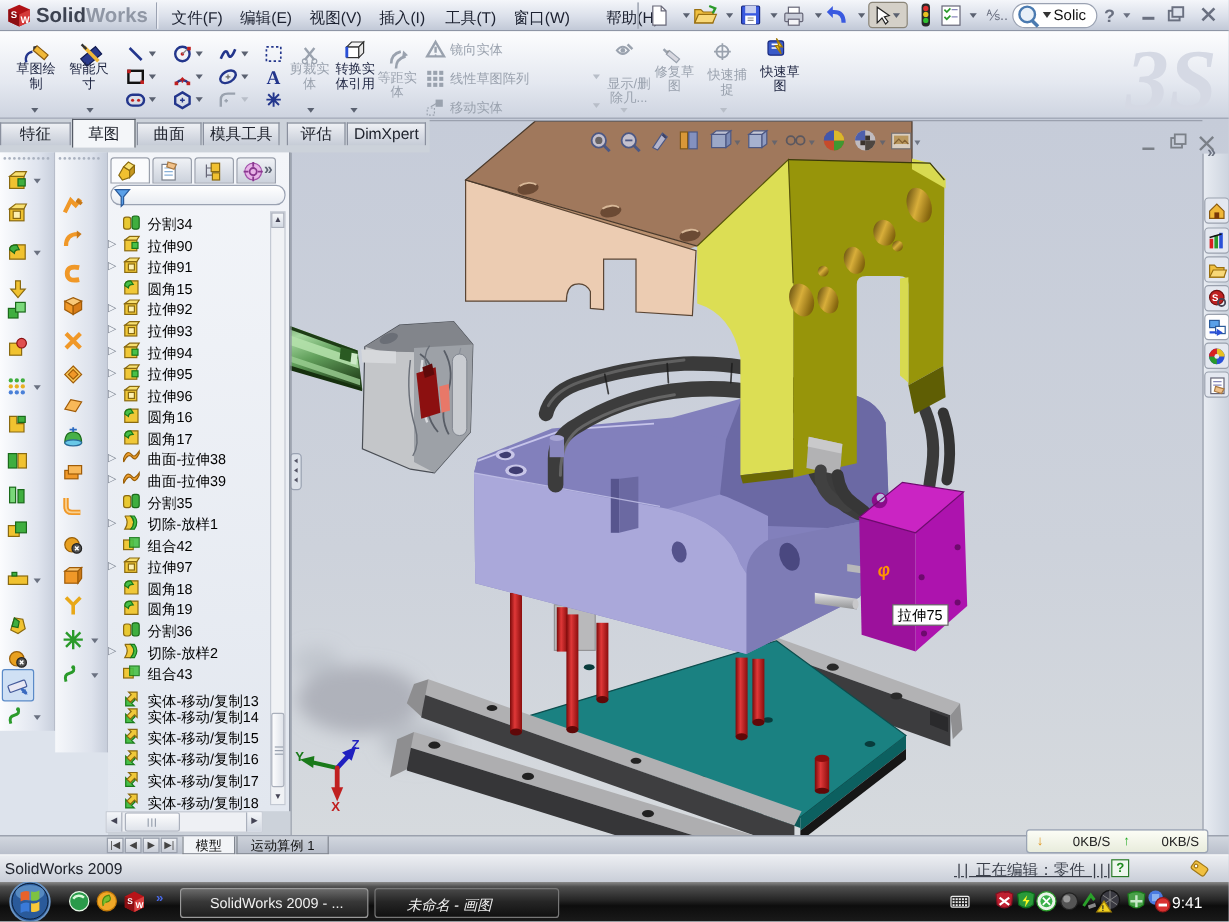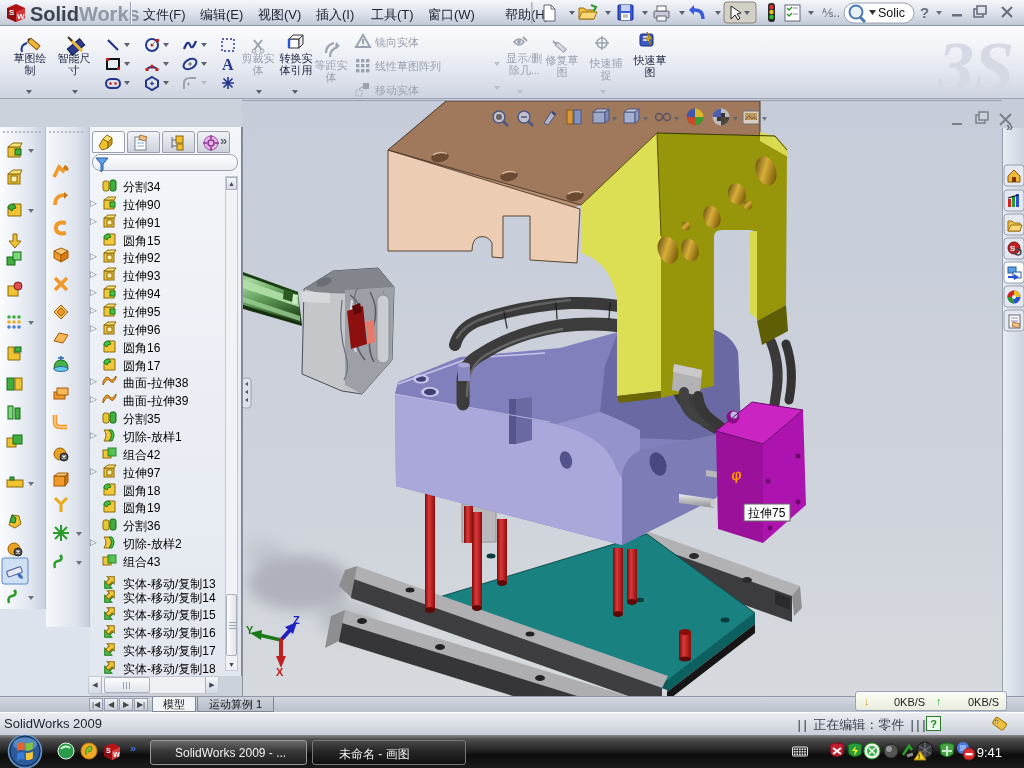--- a/index.html
+++ b/index.html
@@ -3,21 +3,21 @@
 <meta charset="utf-8">
 <style>
 *{margin:0;padding:0;box-sizing:border-box;}
 html,body{width:1024px;height:768px;overflow:hidden;}
 body{font-family:"Liberation Sans",sans-serif;position:relative;background:#ccd2da;}
 #screen{position:absolute;left:0;top:0;width:1024px;height:768px;}
 .abs{position:absolute;}
 
 #titlebar{left:0;top:0;width:1024px;height:26px;background:linear-gradient(#f4f6fa,#dbe0ea 55%,#c2c9d7);border-bottom:1px solid #8f96a6;}
 #logo{left:5px;top:3px;width:22px;height:20px;}
-#logotext{left:30px;top:3px;font-size:20px;font-weight:bold;letter-spacing:0px;color:#3c4250;}
+#logotext{left:30px;top:3px;font-size:17px;font-weight:bold;letter-spacing:0px;color:#3c4250;}
 #logotext span{color:#9097a5;}
 .menuitem{top:6px;font-size:13px;color:#1c2130;}
 
 #toolbar{left:0;top:26px;width:1024px;height:73px;background:linear-gradient(#fdfdfe,#e4e8f0 60%,#ced4e0);border-bottom:1px solid #9ba2b2;}
 .tbtxt{position:absolute;font-size:11px;line-height:12px;text-align:center;color:#1d2440;white-space:pre;}
 .tbgray{color:#9aa2ae;}
 #watermark{right:10px;top:0px;font-size:72px;font-style:italic;font-weight:bold;color:#d5d9e4;font-family:"Liberation Serif",serif;}
 
 #tabstrip{left:0;top:99px;width:358px;height:28px;background:#ccd2da;}
 .cmtab{position:absolute;top:3px;height:19px;background:linear-gradient(#eef0f4,#c6ccd7);border:1px solid #8a909e;border-bottom:none;font-size:13px;color:#20242e;text-align:center;line-height:18px;}
@@ -587,30 +587,38 @@
 寸</div>
     <div class="tbtxt tbgray" style="left:240px;top:26px;width:36px;">剪裁实
 体</div>
     <div class="tbtxt" style="left:276px;top:26px;width:40px;">转换实
 体引用</div>
     <div class="tbtxt tbgray" style="left:313px;top:33px;width:36px;">等距实
 体</div>
     <div class="tbtxt tbgray" style="left:375px;top:10px;">镜向实体</div>
     <div class="tbtxt tbgray" style="left:375px;top:34px;">线性草图阵列</div>
     <div class="tbtxt tbgray" style="left:375px;top:58px;">移动实体</div>
-    <div class="tbtxt tbgray" style="left:504px;top:26px;width:40px;font-family:Liberation Serif, serif;">显示/删
+    <div class="tbtxt tbgray" style="left:504px;top:38px;width:40px;">显示/删
 除几...</div>
     <div class="tbtxt tbgray" style="left:543px;top:28px;width:38px;">修复草
 图</div>
     <div class="tbtxt tbgray" style="left:586px;top:31px;width:40px;">快速捕
 捉</div>
     <div class="tbtxt" style="left:630px;top:28px;width:40px;">快速草
 图</div>
   </div>
 
+  <div class="abs" id="tabstrip">
+    <div class="cmtab" style="left:0px;width:59px;">特征</div>
+    <div class="cmtab active" style="left:60px;width:53px;">草图</div>
+    <div class="cmtab" style="left:114px;width:54px;">曲面</div>
+    <div class="cmtab" style="left:169px;width:64px;">模具工具</div>
+    <div class="cmtab" style="left:239px;width:49px;">评估</div>
+    <div class="cmtab" style="left:289px;width:66px;">DimXpert</div>
+  </div>
 
   <div class="abs" id="leftcols">
     <div id="col1"></div>
     <div id="col2"></div>
     <svg class="abs" style="left:0;top:0;" width="90" height="569" viewBox="0 0 90 569" id="colicons">
       <rect x="2" y="431" width="26" height="26" rx="2" fill="#cfe0f4" stroke="#5a8ac8"></rect>
       <g fill="#aab2c0">
           <circle cx="4" cy="5" r="1.1"></circle>
           <circle cx="8" cy="5" r="1.1"></circle>
           <circle cx="12" cy="5" r="1.1"></circle>
@@ -1105,21 +1113,21 @@
   <div class="abs" id="doctabs">
     <div class="navbtn" style="left:89px;">|◀</div>
     <div class="navbtn" style="left:104px;">◀</div>
     <div class="navbtn" style="left:119px;">▶</div>
     <div class="navbtn" style="left:134px;">▶|</div>
     <div class="dtab" style="left:152px;width:44px;background:#f2f4f7;">模型</div>
     <div class="dtab" style="left:197px;width:77px;background:linear-gradient(#cdd2da,#b6bcc8);">运动算例 1</div>
   </div>
   <div class="abs" id="statusbar">
     <div class="abs" style="left:4px;top:3px;">SolidWorks 2009</div>
-    <div class="abs" style="left:795px;top:3px;color:#3a3f4a;"> | |  正在编辑：零件  | | |</div>
+    <div class="abs" style="left:795px;top:3px;color:#3a3f4a;text-decoration:underline;"> | |  正在编辑：零件  | | |</div>
     <div class="abs" style="left:926px;top:3px;width:15px;height:15px;background:#eef7ee;border:1px solid #2a7a2a;color:#1e8a1e;font-weight:bold;font-size:11px;text-align:center;line-height:14px;">?</div>
     <svg class="abs" style="left:990px;top:2px;" width="20" height="19" viewBox="0 0 20 19">
         <g transform="rotate(35 10 9)">
           <rect x="3" y="5" width="13" height="8" rx="2" fill="#f0c040" stroke="#a07818"></rect>
           <circle cx="6" cy="9" r="1.5" fill="#fff" stroke="#a07818"></circle>
         </g>
       </svg>
   </div>
 
   <div class="abs" style="left:855px;top:691px;width:152px;height:20px;background:linear-gradient(#fcfdf6,#e8ecdc);border:1px solid #9aa4b4;border-radius:3px;font-size:11px;color:#222;">
@@ -1201,17 +1209,17 @@
         <path d="M947,11 l0,10 M942,16 l10,0" stroke="#c8e8c8" stroke-width="2"></path>
       <circle cx="963" cy="13" r="6" fill="#4a7ae0"></circle>
         <rect x="960" y="10" width="6" height="6" fill="#88b0f0"></rect>
         <circle cx="969" cy="19" r="6" fill="#d83030" stroke="#901818"></circle>
         <rect x="965.5" y="18" width="7" height="2.4" fill="#fff"></rect>
     </svg>
     <div class="taskbtn" style="left:150px;width:157px;background:linear-gradient(#6a6a6a,#383838 45%,#1f1f1f);border:1px solid #9a9a9a;">
       <span style="position:absolute;left:24px;top:5px;">SolidWorks 2009 - ...</span>
     </div>
     <div class="taskbtn" style="left:312px;width:154px;background:linear-gradient(#484848,#262626 45%,#101010);border:1px solid #777;">
-      <span style="position:absolute;left:26px;top:5px;">未命名 - 画图</span>
+      <span style="position:absolute;left:26px;top:5px;font-style:italic;">未命名 - 画图</span>
     </div>
     <div class="abs" style="right:22px;top:10px;font-size:13px;color:#fff;">9:41</div>
   </div>
 </div>
 
 </body></html>

